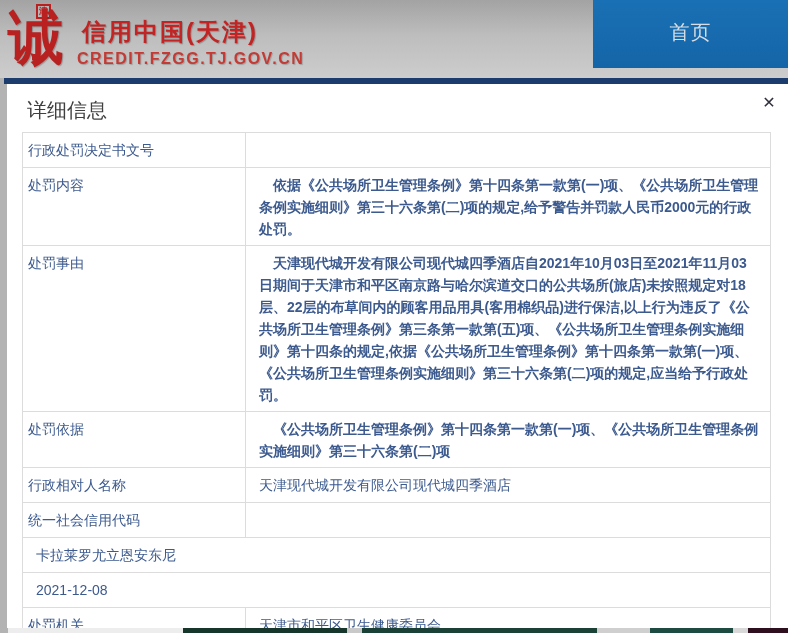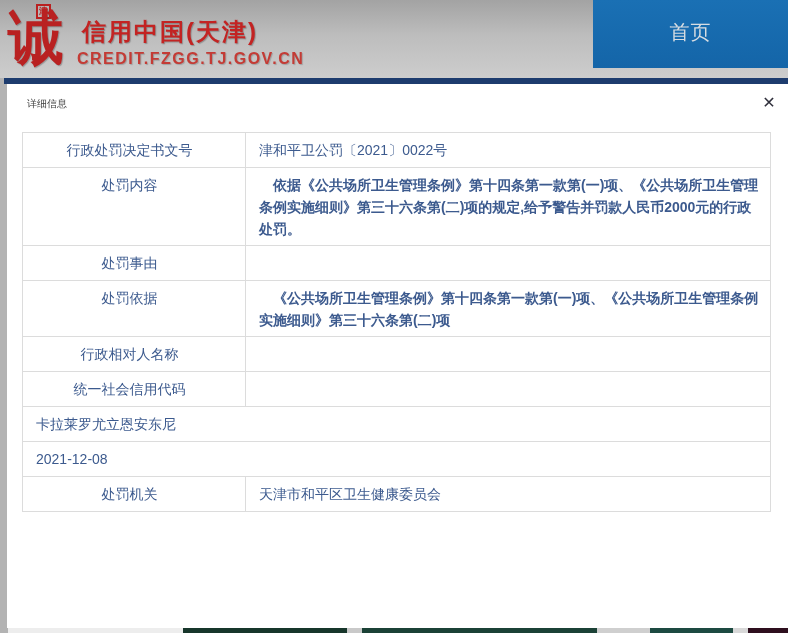--- a/index.html
+++ b/index.html
@@ -55,39 +55,39 @@
     background:#1d3c6e;
   }
 
   
   .modal {
     position:absolute; left:7px; top:84px; width:781px; height:544px;
     background:#ffffff;
   }
   .modal-title {
     position:absolute; left:20px; top:13px;
-    font-size:10px; color:#3f3f3f;
+    font-size:20px; color:#3f3f3f;
   }
   .modal-close {
     position:absolute; right:8px; top:8px; width:22px; height:22px;
     font-size:16px; color:#30303c; text-align:center; line-height:22px;
     cursor:pointer;
   }
 
   
   .tbl {
     position:absolute; left:15px; top:48px; width:749px;
     border:1px solid #dcdcdc;
     font-size:14px; color:#3c5a8e; line-height:22px;
   }
   .trow { display:flex; border-bottom:1px solid #dcdcdc; }
   .trow:last-child { border-bottom:none; }
   .tlbl {
     width:223px; flex:none; border-right:1px solid #dcdcdc;
-    text-align:center; padding:6px 14px 5px 5px; min-height:34px;
+    text-align:left; padding:6px 14px 5px 5px; min-height:34px;
   }
   .tval { flex:1; padding:6px 10px 5px 13px; min-height:34px; word-break:break-all; }
   .tval.para { text-indent:14px;font-weight:bold; }
 
   
   .bstrip { position:absolute; top:628px; height:5px; }
   .s1{left:8px;   width:175px; background:#ededed;}
   .s2{left:183px; width:164px; background:#17362b;}
   .s3{left:347px; width:15px;  background:#c9c9c9;}
   .s4{left:362px; width:235px; background:#1b4136;}
@@ -113,35 +113,36 @@
 
 <div class="navy-line"></div>
 
 <div class="modal">
   <div class="modal-title">详细信息</div>
   <div class="modal-close">✕</div>
 
   <div class="tbl">
     <div class="trow">
       <div class="tlbl">行政处罚决定书文号</div>
-      <div class="tval">津和平卫公罚〔2021〕0022号</div>
     </div>
     <div class="trow">
       <div class="tlbl">处罚内容</div>
       <div class="tval para">依据《公共场所卫生管理条例》第十四条第一款第(一)项、《公共场所卫生管理条例实施细则》第三十六条第(二)项的规定,给予警告并罚款人民币2000元的行政处罚。</div>
     </div>
     <div class="trow">
       <div class="tlbl">处罚事由</div>
+      <div class="tval para">天津现代城开发有限公司现代城四季酒店自2021年10月03日至2021年11月03日期间于天津市和平区南京路与哈尔滨道交口的公共场所(旅店)未按照规定对18层、22层的布草间内的顾客用品用具(客用棉织品)进行保洁,以上行为违反了《公共场所卫生管理条例》第三条第一款第(五)项、《公共场所卫生管理条例实施细则》第十四条的规定,依据《公共场所卫生管理条例》第十四条第一款第(一)项、《公共场所卫生管理条例实施细则》第三十六条第(二)项的规定,应当给予行政处罚。</div>
     </div>
     <div class="trow">
       <div class="tlbl">处罚依据</div>
       <div class="tval para">《公共场所卫生管理条例》第十四条第一款第(一)项、《公共场所卫生管理条例实施细则》第三十六条第(二)项</div>
     </div>
     <div class="trow">
       <div class="tlbl">行政相对人名称</div>
+      <div class="tval">天津现代城开发有限公司现代城四季酒店</div>
     </div>
     <div class="trow">
       <div class="tlbl">统一社会信用代码</div>
     </div>
     <div class="trow">
       <div class="tval">卡拉莱罗尤立恩安东尼</div>
     </div>
     <div class="trow">
       <div class="tval">2021-12-08</div>
     </div>

